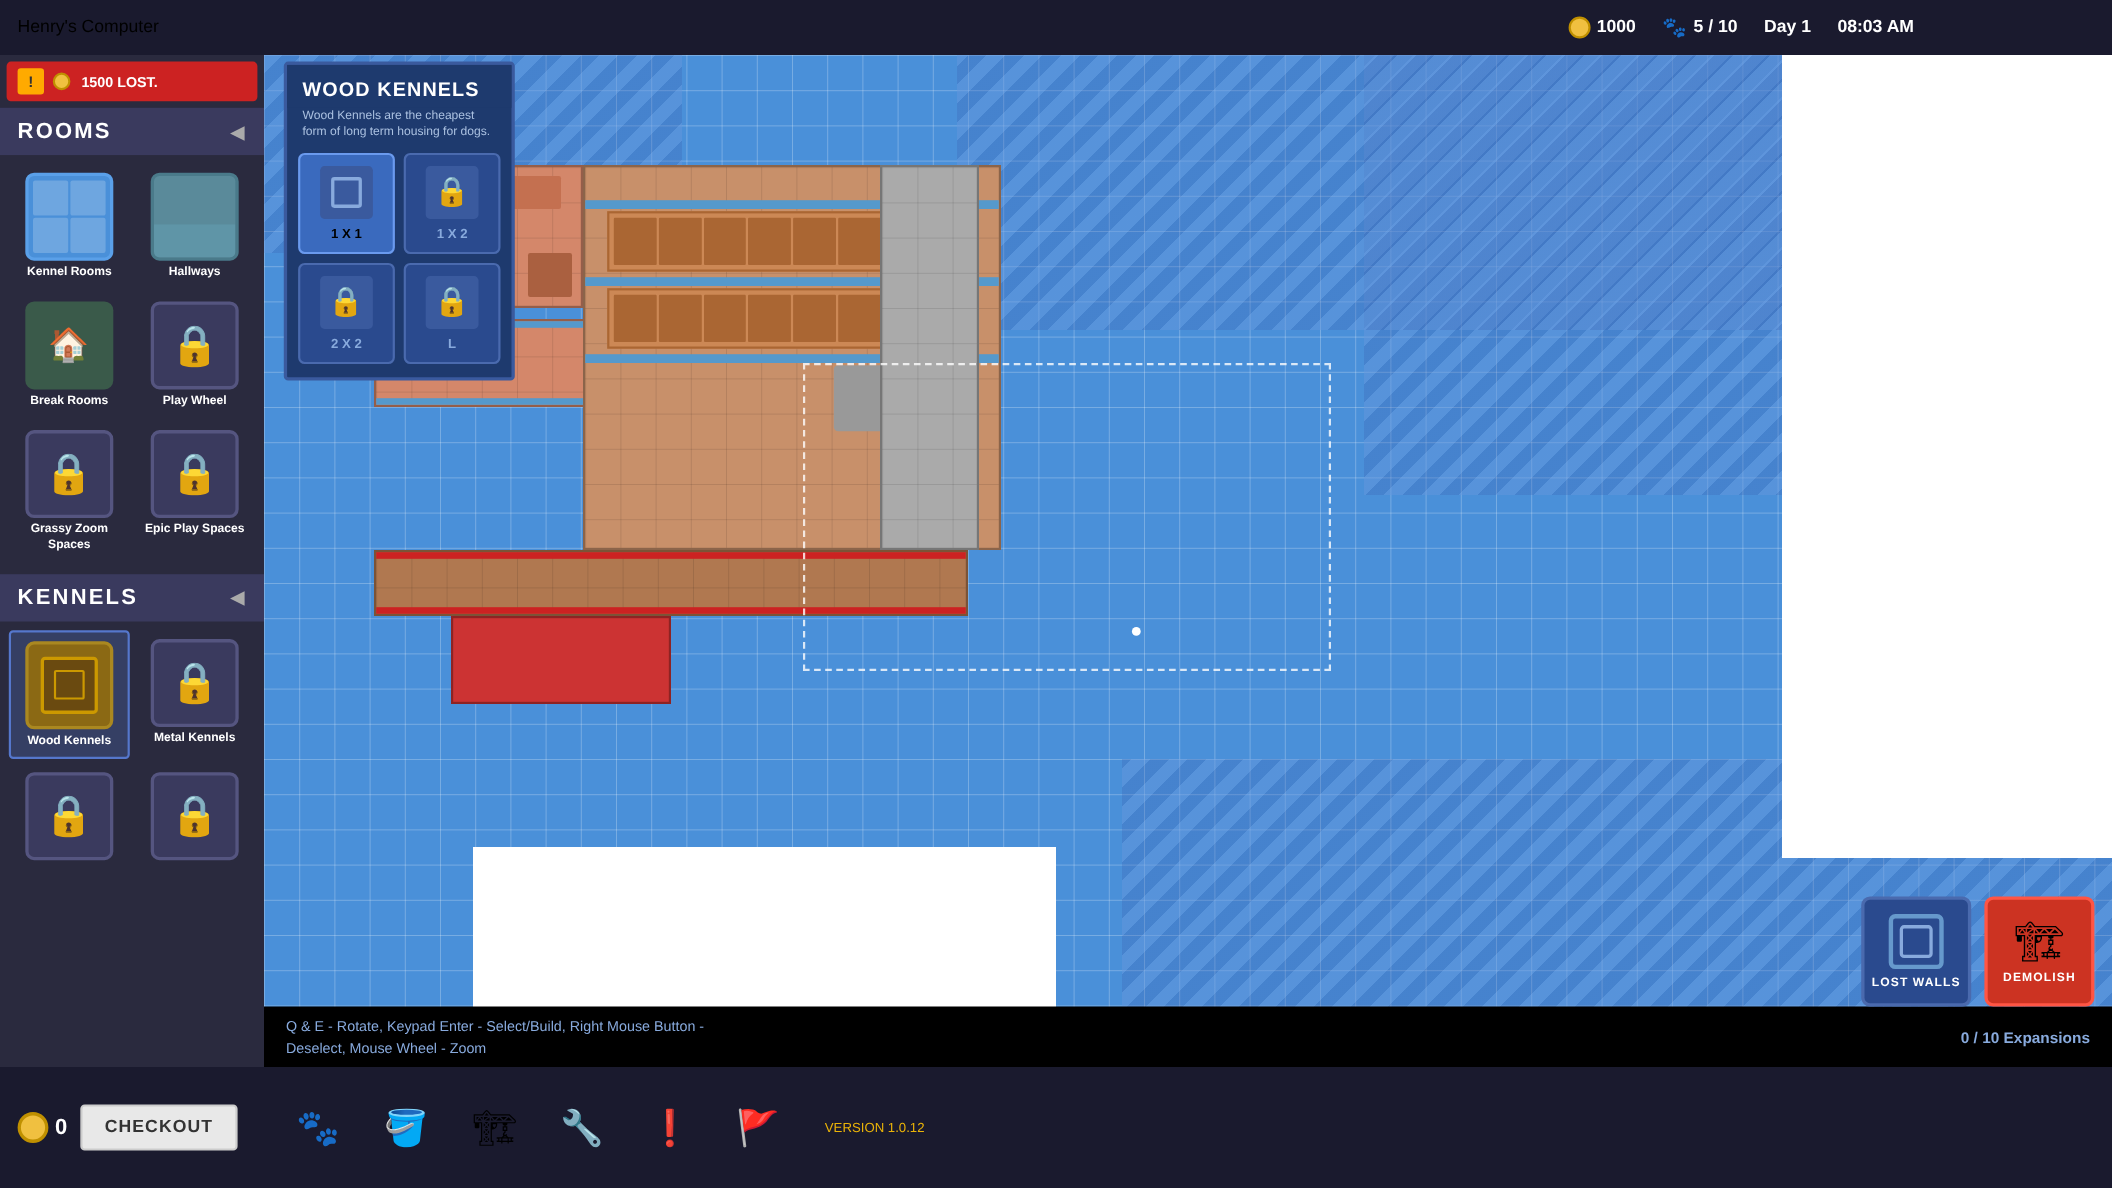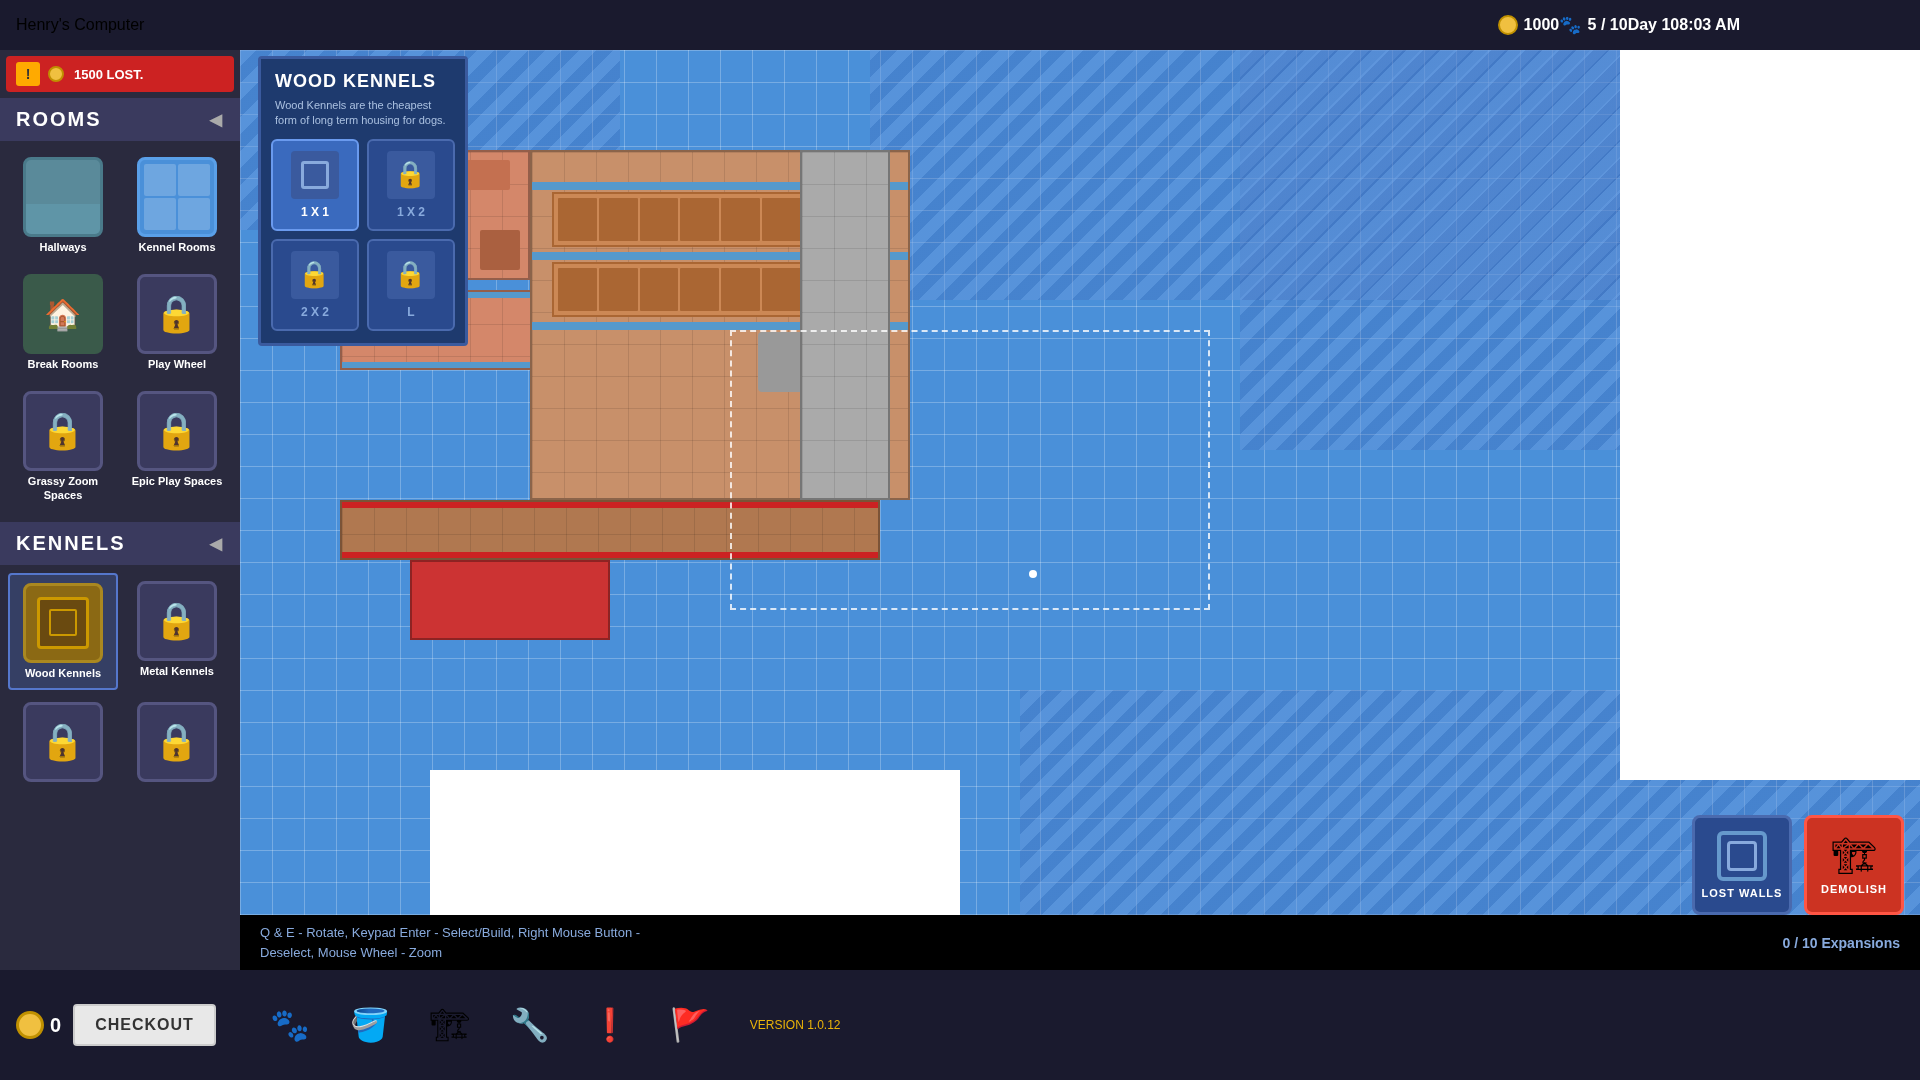--- a/index.html
+++ b/index.html
@@ -210,21 +210,21 @@
     .kennel-variant-lock {
       color: #8899cc;
       font-size: 26px;
     }
     .kennel-variant-label {
       color: #88aadd;
       font-size: 12px;
       font-weight: bold;
     }
     .kennel-variant.selected .kennel-variant-label {
-      color: #ffffff;
+      color: #000000;
     }
 
     
     #main-canvas {
       position: absolute;
       top: 50px;
       left: 240px;
       right: 0;
       bottom: 110px;
       overflow: hidden;
@@ -421,20 +421,21 @@
     }
 
     
     #info-bar {
       position: absolute;
       top: 0;
       right: 0;
       height: 50px;
       display: flex;
       align-items: center;
+      gap: 24px;
       padding-right: 180px;
       z-index: 100;
     }
 
     .info-item {
       display: flex;
       align-items: center;
       gap: 6px;
       color: white;
       font-size: 16px;
@@ -524,41 +525,41 @@
     <span style="display:inline-block;width:16px;height:16px;background:#f0c040;border-radius:50%;border:2px solid #c09000;vertical-align:middle;margin-right:2px;"></span>
     <span>1500 LOST.</span>
   </div>
 
   <div class="section-header">
     <span>ROOMS</span>
     <span class="arrow">◀</span>
   </div>
 
   <div class="room-grid">
-
-    <div class="room-item">
-      <div class="room-icon blue-tile" style="background:#5a8a9a;border-color:#4a7a8a;">
-        <div style="width:100%;height:40%;background:rgba(100,160,180,0.5);margin-top:auto;"></div>
-      </div>
-      <span class="room-label">Hallways</span>
-    </div>
 
     <div class="room-item">
       <div class="room-icon blue-tile brick-pattern">
         <div style="display:grid;grid-template-columns:1fr 1fr;gap:2px;padding:4px;width:100%;height:100%;">
           <div style="background:rgba(255,255,255,0.2);border-radius:2px;"></div>
           <div style="background:rgba(255,255,255,0.2);border-radius:2px;"></div>
           <div style="background:rgba(255,255,255,0.2);border-radius:2px;"></div>
           <div style="background:rgba(255,255,255,0.2);border-radius:2px;"></div>
         </div>
       </div>
       <span class="room-label">Kennel Rooms</span>
     </div>
 
     <div class="room-item">
+      <div class="room-icon blue-tile" style="background:#5a8a9a;border-color:#4a7a8a;">
+        <div style="width:100%;height:40%;background:rgba(100,160,180,0.5);margin-top:auto;"></div>
+      </div>
+      <span class="room-label">Hallways</span>
+    </div>
+
+    <div class="room-item">
       <div class="room-icon" style="background:#3a5a4a;border-color:#4a7a5a;">
         <div style="font-size:30px;color:#88cc88;">🏠</div>
       </div>
       <span class="room-label">Break Rooms</span>
     </div>
 
     <div class="room-item">
       <div class="room-icon locked">
         <span class="lock-icon">🔒</span>
       </div>

